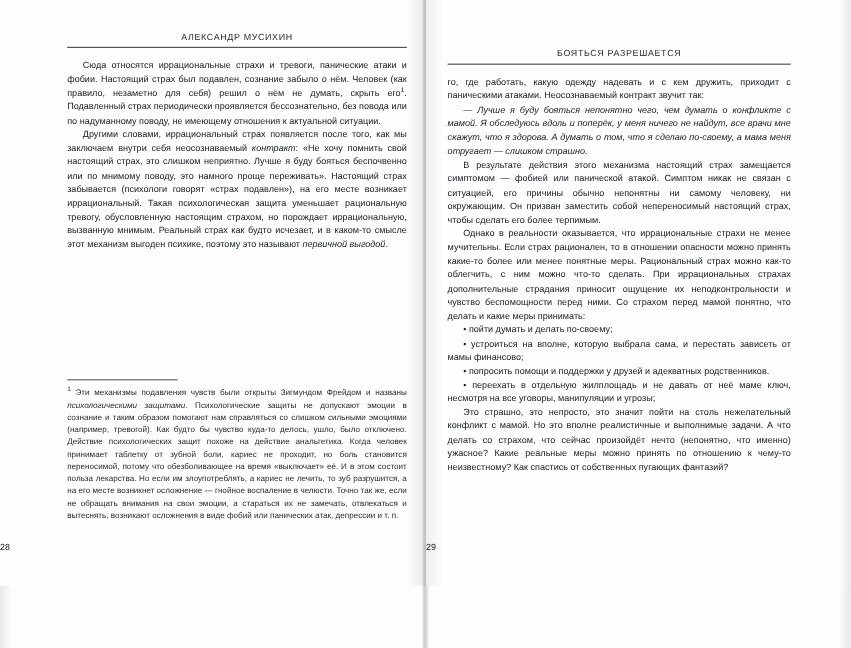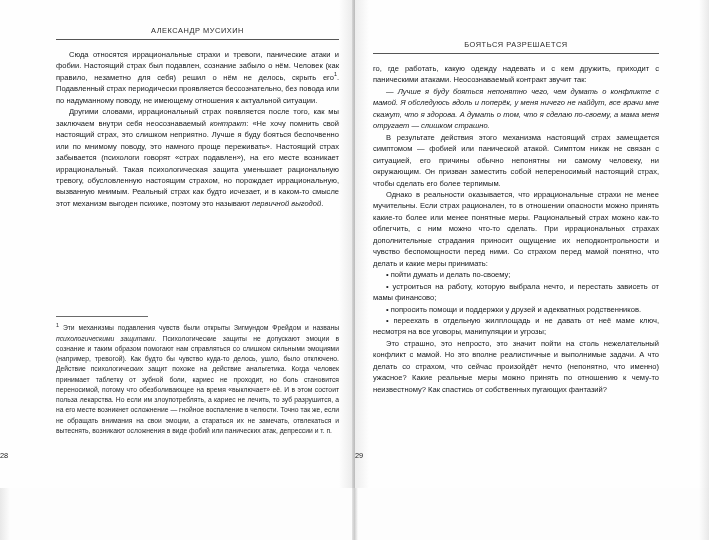--- a/index.html
+++ b/index.html
@@ -138,21 +138,21 @@
 
 <div class="spread">
 
   <div class="edge-shadow-l"></div>
 
   <div class="page page-left">
     <div class="runhead">АЛЕКСАНДР МУСИХИН</div>
     <div class="rule"></div>
 
     <div class="body-col">
-      <p><span>Сюда относятся иррациональные страхи и тревоги, панические атаки и фобии. Настоящий страх был подавлен, сознание забыло о нём. Человек (как правило, незаметно для себя) решил о нём не делось, скрыть его</span><sup>1</sup><span>. Подавленный страх периодически проявляется бессознательно, без повода или по надуманному поводу, не имеющему отношения к актуальной ситуации.</span></p>
+      <p><span>Сюда относятся иррациональные страхи и тревоги, панические атаки и фобии. Настоящий страх был подавлен, сознание забыло о нём. Человек (как правило, незаметно для себя) решил о нём не думать, скрыть его</span><sup>1</sup><span>. Подавленный страх периодически проявляется бессознательно, без повода или по надуманному поводу, не имеющему отношения к актуальной ситуации.</span></p>
 
       <p><span>Другими словами, иррациональный страх появляется после того, как мы заключаем внутри себя неосознаваемый </span><em>контракт</em><span>: «Не хочу помнить свой настоящий страх, это слишком неприятно. Лучше я буду бояться беспочвенно или по мнимому поводу, это намного проще переживать». Настоящий страх забывается (психологи говорят «страх подавлен»), на его месте возникает иррациональный. Такая психологическая защита уменьшает рациональную тревогу, обусловленную настоящим страхом, но порождает иррациональную, вызванную мнимым. Реальный страх как будто исчезает, и в каком-то смысле этот механизм выгоден психике, поэтому это называют </span><em>первичной выгодой</em><span>.</span></p>
 
     </div>
 
     <div class="fn-wrap">
       <div class="fn-rule"></div>
       <p class="fn-text"><sup>1</sup><span> Эти механизмы подавления чувств были открыты Зигмундом Фрейдом и названы </span><em>психологическими защитами</em><span>. Психологические защиты не допускают эмоции в сознание и таким образом помогают нам справляться со слишком сильными эмоциями (например, тревогой). Как будто бы чувство куда-то делось, ушло, было отключено. Действие психологических защит похоже на действие анальгетика. Когда человек принимает таблетку от зубной боли, кариес не проходит, но боль становится переносимой, потому что обезболивающее на время «выключает» её. И в этом состоит польза лекарства. Но если им злоупотреблять, а кариес не лечить, то зуб разрушится, а на его месте возникнет осложнение — гнойное воспаление в челюсти. Точно так же, если не обращать внимания на свои эмоции, а стараться их не замечать, отвлекаться и вытеснять, возникают осложнения в виде фобий или панических атак, депрессии и т. п.</span></p>
     </div>
 
@@ -170,21 +170,21 @@
 
       <div class="quote">
         <p>— Лучше я буду бояться непонятно чего, чем думать о конфликте с мамой. Я обследуюсь вдоль и поперёк, у меня ничего не найдут, все врачи мне скажут, что я здорова. А думать о том, что я сделаю по-своему, а мама меня отругает — слишком страшно.</p>
       </div>
 
       <p>В результате действия этого механизма настоящий страх замещается симптомом — фобией или панической атакой. Симптом никак не связан с ситуацией, его причины обычно непонятны ни самому человеку, ни окружающим. Он призван заместить собой непереносимый настоящий страх, чтобы сделать его более терпимым.</p>
 
       <p>Однако в реальности оказывается, что иррациональные страхи не менее мучительны. Если страх рационален, то в отношении опасности можно принять какие-то более или менее понятные меры. Рациональный страх можно как-то облегчить, с ним можно что-то сделать. При иррациональных страхах дополнительные страдания приносит ощущение их неподконтрольности и чувство беспомощности перед ними. Со страхом перед мамой понятно, что делать и какие меры принимать:</p>
 
       <p class="bullet">• пойти думать и делать по-своему;</p>
-      <p class="bullet">• устроиться на работу, которую выбрала нечто, и перестать зависеть от мамы финансово;</p>
+      <p class="bullet">• устроиться на вполне, которую выбрала сама, и перестать зависеть от мамы финансово;</p>
       <p class="bullet">• попросить помощи и поддержки у друзей и адекватных родственников.</p>
       <p class="bullet">• переехать в отдельную жилплощадь и не давать от неё маме ключ, несмотря на все уговоры, манипуляции и угрозы;</p>
 
       <p>Это страшно, это непросто, это значит пойти на столь нежелательный конфликт с мамой. Но это вполне реалистичные и выполнимые задачи. А что делать со страхом, что сейчас произойдёт нечто (непонятно, что именно) ужасное? Какие реальные меры можно принять по отношению к чему-то неизвестному? Как спастись от собственных пугающих фантазий?</p>
     </div>
 
     <div class="folio folio-right">29</div>
   </div>
 
   <div class="edge-shadow-r"></div>

